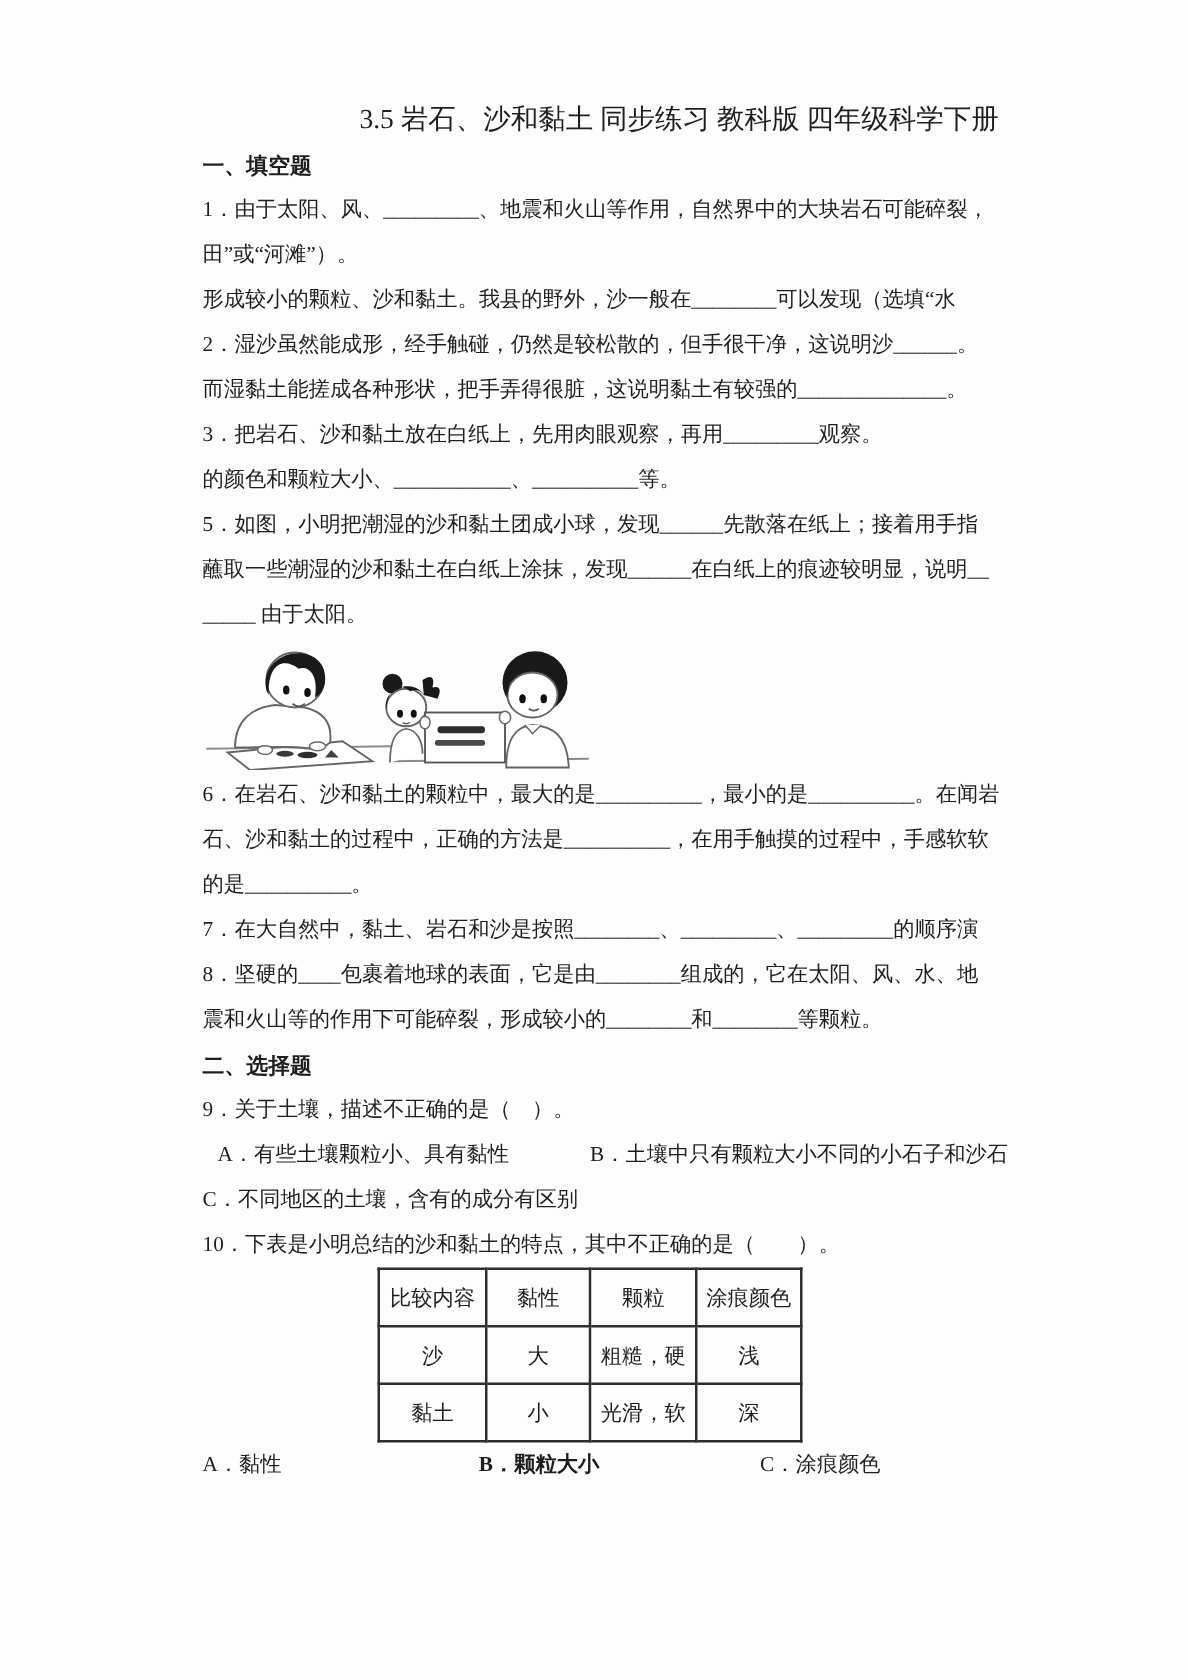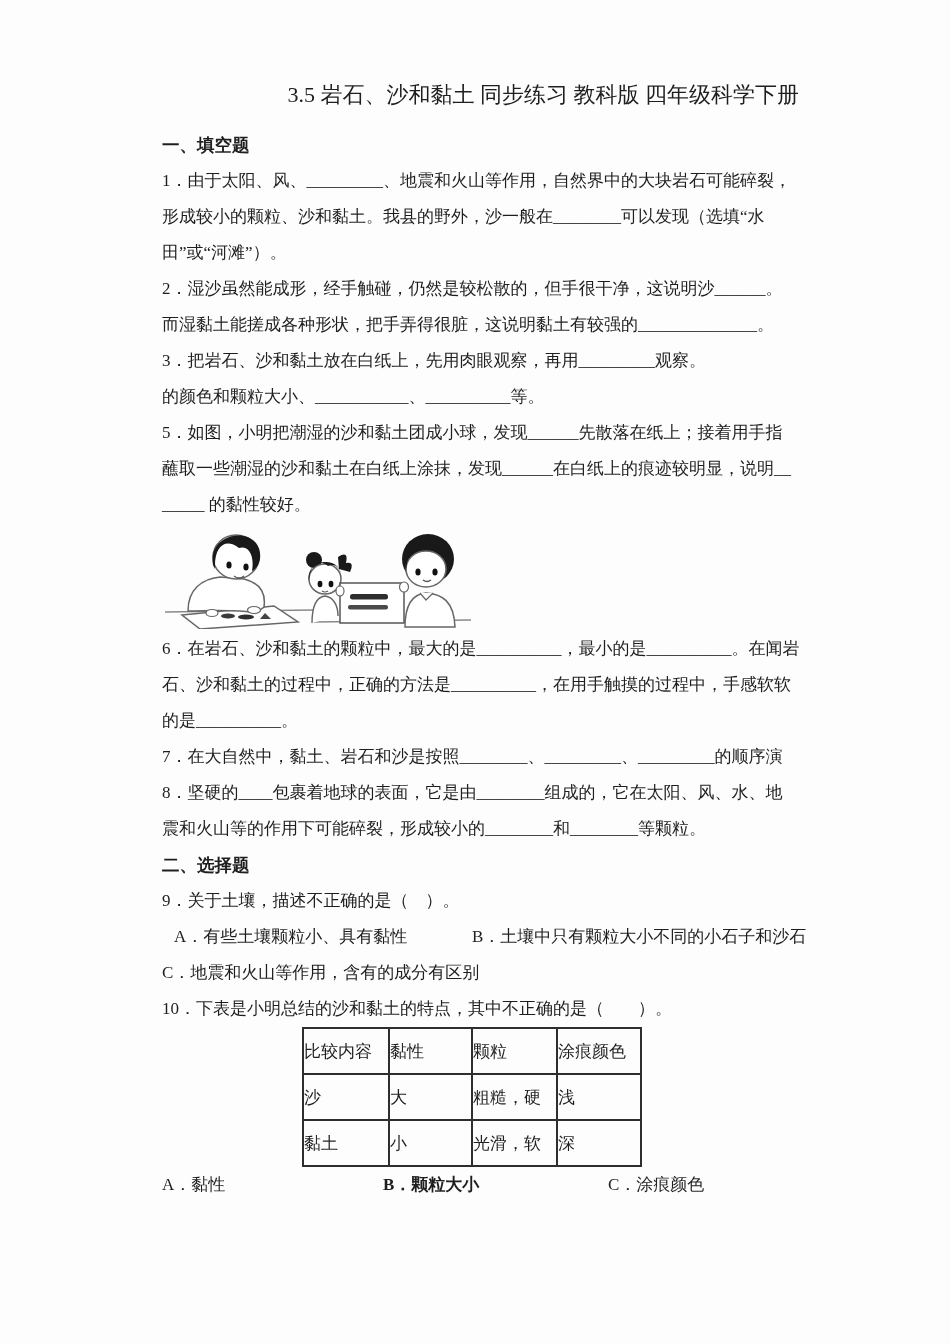--- a/index.html
+++ b/index.html
@@ -25,68 +25,69 @@
     font-weight: normal;
   }
   .sec-heading {
     font-family: "Liberation Sans", "DejaVu Sans", sans-serif;
     font-weight: bold;
     font-size: 17.5px;
     line-height: 36px;
     height: 36px;
     white-space: pre;
   }
-  .mt8 { margin-top: 17px; }
+  .mt8 { margin-top: 4px; }
   .tline {
     font-size: 17px;
     line-height: 36px;
     height: 36px;
     white-space: pre;
   }
   .opt-a9 { display: inline-block; width: 298px; margin-left: 12px; }
   .opt-a10 { display: inline-block; width: 221px; }
   .opt-b10 { display: inline-block; width: 225px; font-weight: bold; }
   .figure-wrap { height: 108px; }
   .figure-wrap svg { display: block; }
   table.cmp {
     border-collapse: collapse;
     margin-left: 140px;
     table-layout: fixed;
   }
   table.cmp td {
     border: 2px solid #2e2e2e;
+    text-align: center;
     vertical-align: middle;
     font-size: 17px;
     height: 44px;
     padding: 0;
     background: #fdfdfd;
     margin-left: 16px;
   }
   .c0 { width: 84px; } .c1 { width: 81px; } .c2 { width: 83px; } .c3 { width: 82px; }
   .ink-line { stroke: #8a8a8a; stroke-width: 1.5; }
 </style>
 </head>
 <body>
 
 <div class="page">
 
   <div class="doc-title">3.5 岩石、沙和黏土 同步练习 教科版 四年级科学下册</div>
 
   <div class="sec-heading mt8">一、填空题</div>
 
   <div class="tline">1．由于太阳、风、_________、地震和火山等作用，自然界中的大块岩石可能碎裂，</div>
+  <div class="tline">田”或“河滩”）。</div>
   <div class="tline">形成较小的颗粒、沙和黏土。我县的野外，沙一般在________可以发现（选填“水</div>
-  <div class="tline">田”或“河滩”）。</div>
   <div class="tline">2．湿沙虽然能成形，经手触碰，仍然是较松散的，但手很干净，这说明沙______。</div>
   <div class="tline">而湿黏土能搓成各种形状，把手弄得很脏，这说明黏土有较强的______________。</div>
   <div class="tline">3．把岩石、沙和黏土放在白纸上，先用肉眼观察，再用_________观察。</div>
   <div class="tline">的颜色和颗粒大小、___________、__________等。</div>
   <div class="tline">5．如图，小明把潮湿的沙和黏土团成小球，发现______先散落在纸上；接着用手指</div>
   <div class="tline">蘸取一些潮湿的沙和黏土在白纸上涂抹，发现______在白纸上的痕迹较明显，说明__</div>
-  <div class="tline">_____ 的黏性较好。</div>
+  <div class="tline">_____ 由于太阳。</div>
 
   <div class="figure-wrap">
     <svg width="312" height="106" viewBox="0 0 312 106">
 
       <g>
         <line class="ink-line" x1="3" y1="89" x2="152" y2="87"></line>
         <polygon points="20,92 112,83 136,99 38,106" fill="#ffffff" stroke="#666" stroke-width="1.5"></polygon>
         <ellipse cx="66" cy="93" rx="7" ry="2.4" fill="#3a3a3a"></ellipse>
         <ellipse cx="84" cy="94" rx="8" ry="2.6" fill="#2e2e2e"></ellipse>
         <polygon points="98,96 109,96 103,90" fill="#444"></polygon>
@@ -131,21 +132,21 @@
   <div class="tline">石、沙和黏土的过程中，正确的方法是__________，在用手触摸的过程中，手感软软</div>
   <div class="tline">的是__________。</div>
   <div class="tline">7．在大自然中，黏土、岩石和沙是按照________、_________、_________的顺序演</div>
   <div class="tline">8．坚硬的____包裹着地球的表面，它是由________组成的，它在太阳、风、水、地</div>
   <div class="tline">震和火山等的作用下可能碎裂，形成较小的________和________等颗粒。</div>
 
   <div class="sec-heading">二、选择题</div>
 
   <div class="tline">9．关于土壤，描述不正确的是（　）。</div>
   <div class="tline"><span class="opt-a9">A．有些土壤颗粒小、具有黏性</span><span>B．土壤中只有颗粒大小不同的小石子和沙石</span></div>
-  <div class="tline">C．地震和火山等作用，含有的成分有区别</div>
+  <div class="tline">C．不同地区的土壤，含有的成分有区别</div>
 
   <div class="tline">10．下表是小明总结的沙和黏土的特点，其中不正确的是（　　）。</div>
 
   <table class="cmp">
     <tbody>
         <tr>
       <td class="c0">比较内容</td>
       <td class="c1">黏性</td>
       <td class="c2">颗粒</td>
       <td class="c3">涂痕颜色</td>

